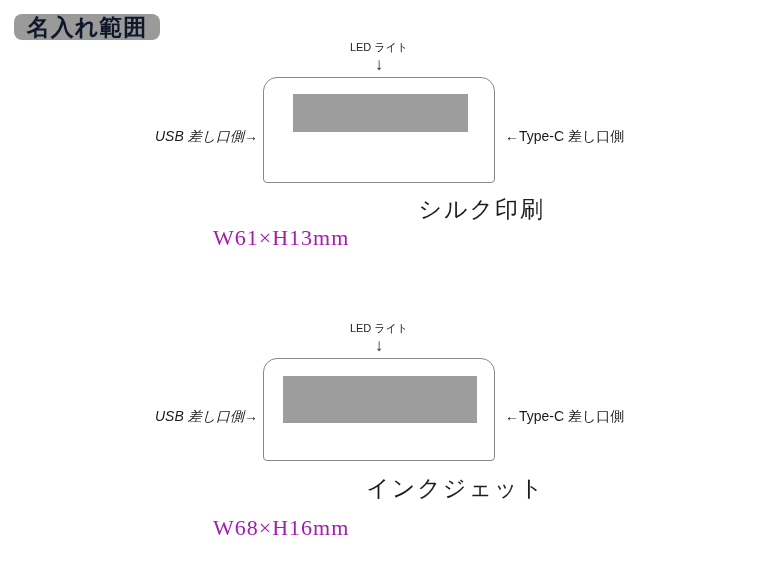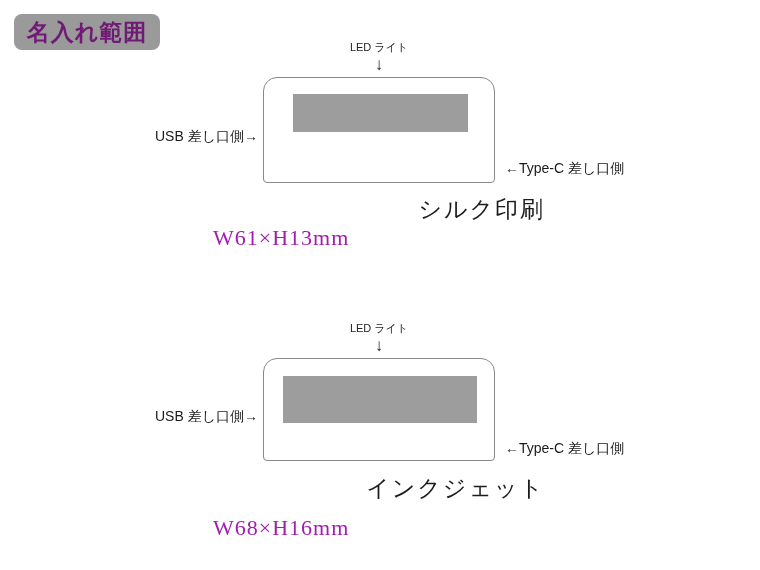--- a/index.html
+++ b/index.html
@@ -8,24 +8,24 @@
     width: 760px; height: 570px;
     font-family: "Liberation Sans", "DejaVu Sans", sans-serif;
     color: #1a1a1a;
     overflow: hidden;
   }
   .canvas { position: relative; width: 760px; height: 570px; background: #fff; }
 
   
   .badge {
     position: absolute; left: 14px; top: 14px;
-    width: 146px; height: 36px;
+    width: 146px; height: 26px;
     background: var(--badge-bg, #9a9a9a);
     border-radius: 8px;
-    color: #701a75;
+    color: #0f172a;
     font-size: 23px; font-weight: bold;
     letter-spacing: 1px;
     display: flex; align-items: center; justify-content: center;
     line-height: 1;
   }
 
   
   .led-label {
     position: absolute; left: 263px; width: 232px;
     text-align: center; font-size: 11px; color: #222; line-height: 17px;
@@ -41,22 +41,22 @@
     background: #ffffff;
   }
   .print-area {
     position: absolute;
     background: var(--bar-fill, #9c9d9c);
   }
   .side-label {
     position: absolute; font-size: 14px; color: #1a1a1a;
     line-height: 17px; white-space: nowrap;
   }
-  .side-label.left { right: 502px; text-align: center; }
-  .side-label.right { left: 505px; text-align: right; margin-top: 32px; }
+  .side-label.left { right: 502px; text-align: center; font-style: italic; }
+  .side-label.right { left: 505px; text-align: right; }
   .caption {
     position: absolute; left: 213px; width: 332px;
     text-align: right;
     font-family: "Liberation Serif", "DejaVu Serif", serif;
     font-size: 23px; letter-spacing: 2px; color: #1c1c1c;
     line-height: 26px;
   }
   .size-label {
     position: absolute; left: 213px; width: 332px;
     text-align: left;

